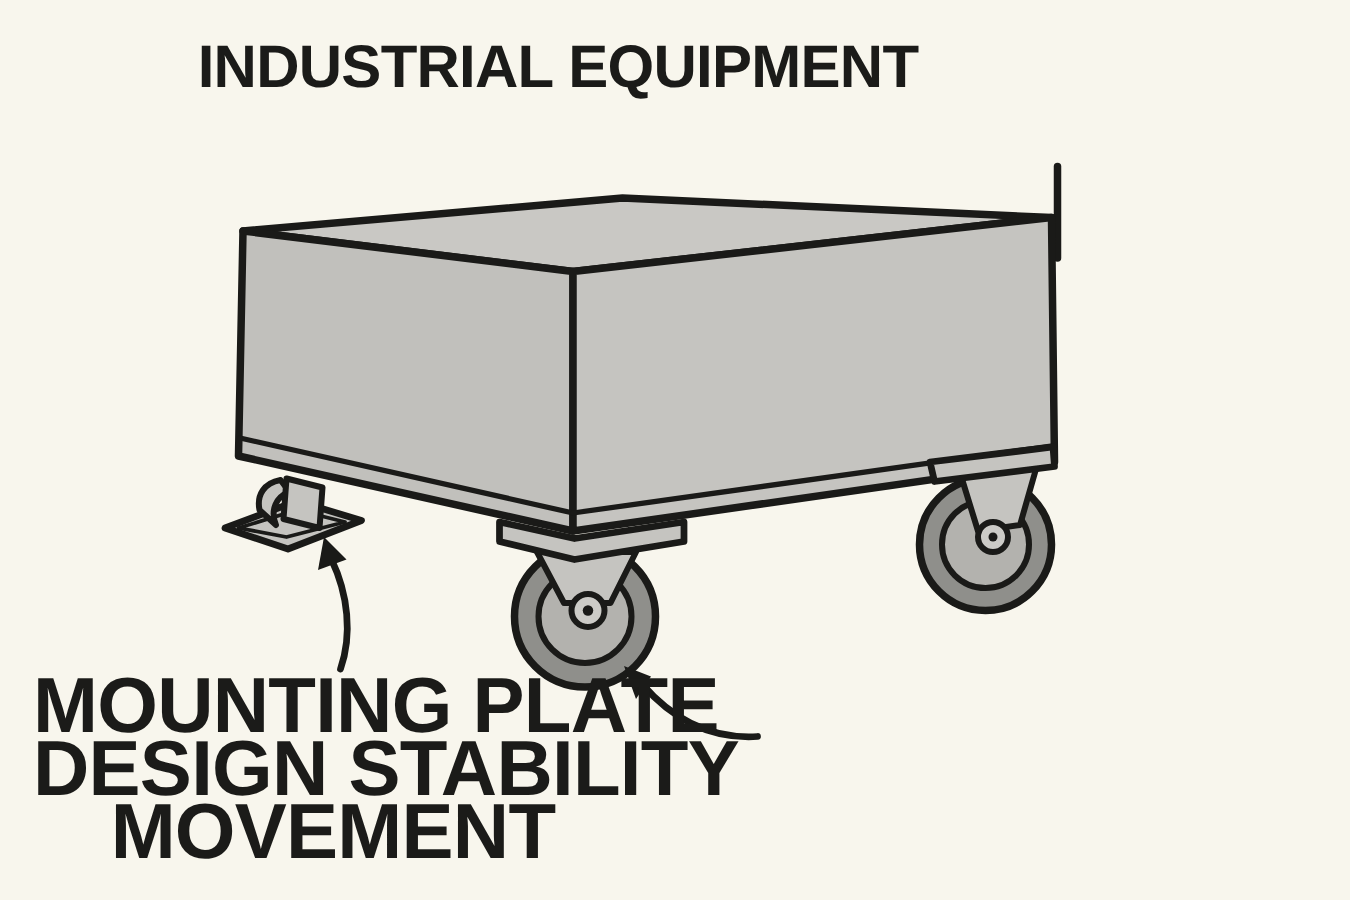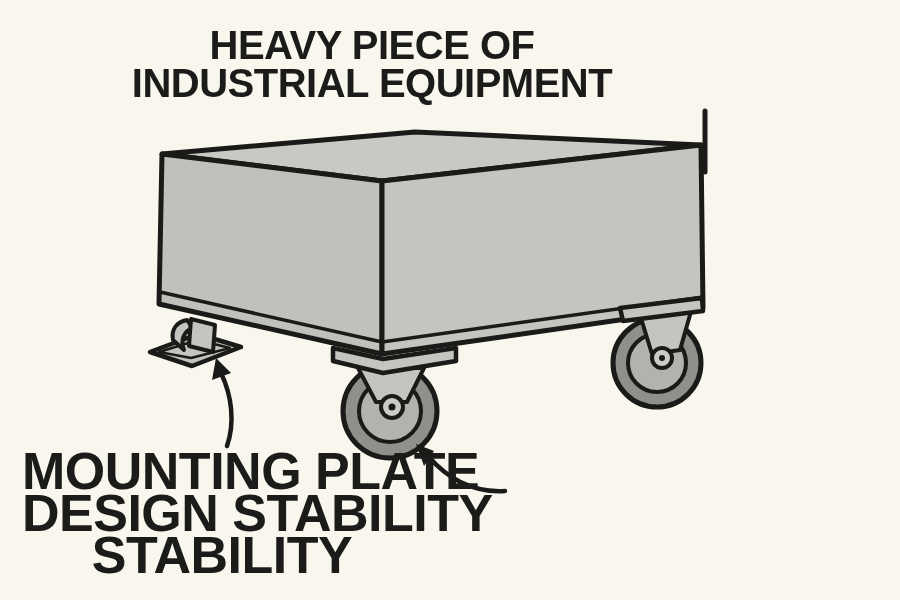--- a/index.html
+++ b/index.html
@@ -31,21 +31,20 @@
     font-size:36px;line-height:40px;letter-spacing:0px;
   }
   svg.illustration{position:absolute;left:0;top:0;}
 </style>
 </head>
 <body>
 
 <div class="stage">
 
   <div class="label label-title">
-    <div>HEAVY PIECE OF</div>
     <div>INDUSTRIAL EQUIPMENT</div>
   </div>
 
   <svg class="illustration" width="900" height="600" viewBox="0 0 900 600">
     <g stroke="#1a1a18" stroke-linejoin="round" stroke-linecap="round" fill="none">
 
       <line x1="705" y1="111" x2="705" y2="172" stroke-width="5"></line>
 
       <polygon points="162,154 415,132 701,145 382,181" stroke-width="5" fill="#c9c8c4"></polygon>
       <polygon points="162,154 382,181 382,354 159,304" stroke-width="5" fill="#c1c0bc"></polygon>
@@ -76,17 +75,17 @@
       <path d="M 227,446 C 235,423 232,396 221,373" stroke-width="4.5"></path>
       <polygon points="216,358 231,373 212,380" stroke="none" fill="#1a1a18"></polygon>
       <path d="M 505,491 C 472,493 447,478 428,456" stroke-width="4.5"></path>
       <polygon points="416,444 434,451 424,466" stroke="none" fill="#1a1a18"></polygon>
     </g>
   </svg>
 
   <div class="label label-left">
     <div>MOUNTING PLATE</div>
     <div>DESIGN STABILITY</div>
-    <div>STABILITY</div>
+    <div>MOVEMENT</div>
   </div>
 
 
 </div>
 
 </body></html>

